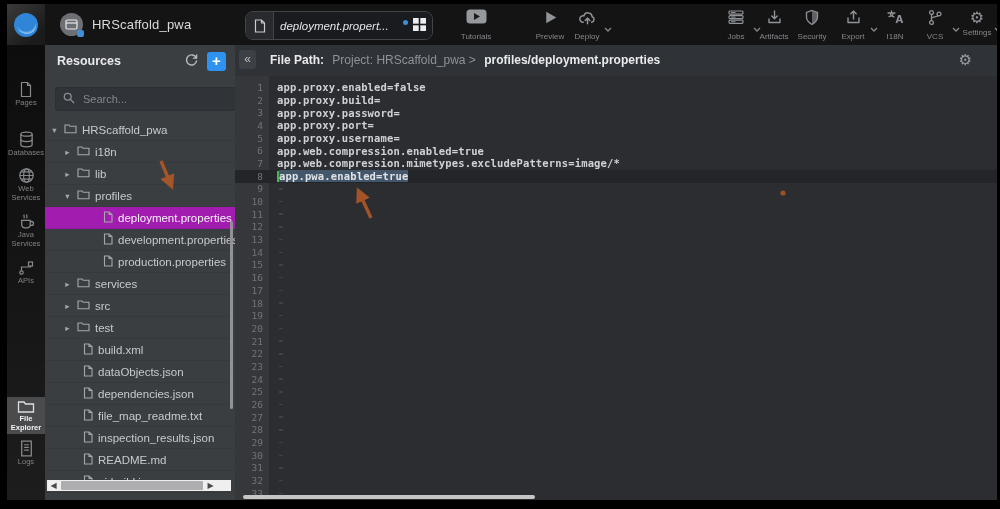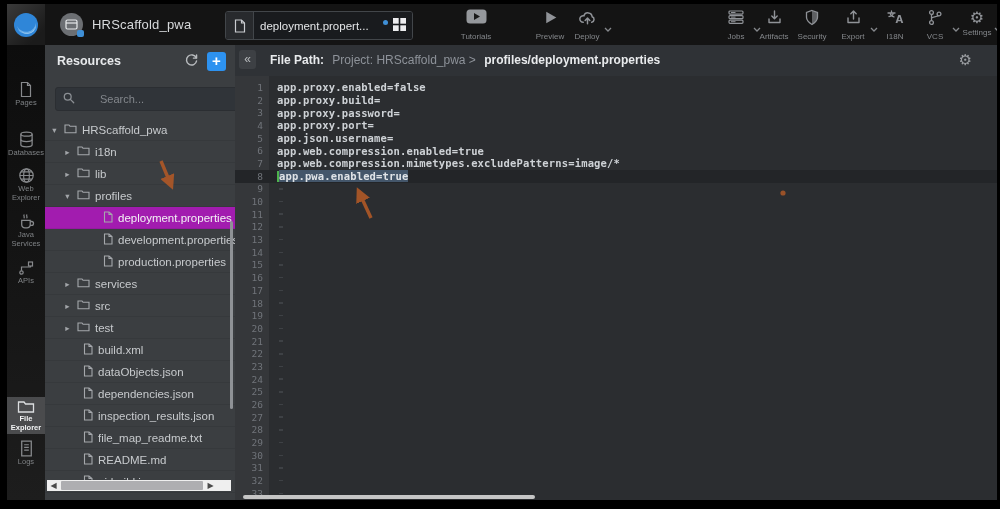--- a/index.html
+++ b/index.html
@@ -9,21 +9,21 @@
 
   
   .topbar{position:absolute;left:0;top:0;width:990px;height:41px;background:#141414;}
   .logo-tile{position:absolute;left:0;top:0;width:38px;height:41px;
              background:linear-gradient(135deg,#3a3a3a 0%,#1b1b1b 80%);
              display:flex;align-items:center;justify-content:center;cursor:pointer;}
   .project{position:absolute;left:53px;top:0;height:41px;display:flex;align-items:center;gap:9px;}
   .avatar{width:23px;height:23px;border-radius:50%;background:#6c6f73;display:flex;align-items:center;justify-content:center;position:relative;}
   .avatar .pen{position:absolute;right:-1px;bottom:-1px;width:7px;height:7px;border-radius:2px;background:#3f8fd6;}
   .pname{color:#d7d9db;font-size:13px;letter-spacing:.2px;}
-  .tabwrap{position:absolute;left:218px;top:7px;height:27px;display:flex;border:1px solid #42464a;border-radius:3px;overflow:hidden;cursor:pointer;}
+  .tabwrap{position:absolute;left:238px;top:7px;height:27px;display:flex;border:1px solid #42464a;border-radius:8px;overflow:hidden;cursor:pointer;font-style:italic;}
   .tabseg1{width:27px;background:#282a2d;border-right:1px solid #42464a;display:flex;align-items:center;justify-content:center;}
   .tabseg2{width:146px;background:#191b1e;display:flex;align-items:center;padding:0 6px;gap:5px;}
   .tabtitle{color:#e3e5e7;font-size:11.5px;white-space:nowrap;flex:1;}
   .unsaved{width:5px;height:5px;border-radius:50%;background:#3f8fd6;margin-top:-6px;}
   .tool{position:absolute;top:5px;width:46px;text-align:center;cursor:pointer;}
   .ticon{display:inline-block;height:18px;}
   .tlabel{display:block;font-size:8px;color:#85888c;margin-top:1px;white-space:nowrap;}
   .chev{position:absolute;top:9px;right:-2px;}
   .uni{color:#909398;font-size:16px;line-height:16px;}
 
@@ -38,21 +38,21 @@
   
   .resources{position:absolute;left:38px;top:41px;width:190px;height:455px;background:#3b3e41;overflow:hidden;}
   .res-head{position:absolute;left:0;top:0;width:100%;height:33px;}
   .res-title{position:absolute;left:12px;top:9px;color:#e7e9eb;font-size:12.5px;font-weight:bold;}
   .refresh{position:absolute;right:36px;top:8px;cursor:pointer;}
   .addbtn{position:absolute;right:9px;top:7px;width:19px;height:19px;border-radius:3px;background:#2d92f0;
           color:#fff;font-size:15px;line-height:18px;text-align:center;cursor:pointer;font-weight:bold;}
   .searchbox{position:absolute;left:10px;top:42px;width:168px;height:22px;background:#303439;border:1px solid #2b2e32;
              border-radius:3px;display:flex;align-items:center;padding:0 7px;gap:6px;}
   .searchbox input{background:transparent;border:none;outline:none;color:#c6c9cc;font-size:11px;width:120px;
-                   font-family:"Liberation Sans",sans-serif;margin-left:17px;}
+                   font-family:"Liberation Sans",sans-serif;}
   .searchbox input::placeholder{color:#83878c;}
   .tree{position:absolute;left:0;top:74px;width:190px;}
   .trow{height:21px;display:flex;align-items:center;gap:5px;color:#c7cacd;font-size:11.5px;white-space:nowrap;
         overflow:hidden;cursor:pointer;border-bottom:1px solid rgba(0,0,0,0.07);}
   .trow.sel{background:#a21caf;color:#f3f4f5;}
   .caret{width:9px;font-size:8.5px;color:#a2a5a9;text-align:center;flex:0 0 9px;}
   .vscroll{position:absolute;right:2px;top:176px;width:3px;height:188px;background:#8f9296;border-radius:2px;cursor:pointer;}
   .hscroll{position:absolute;left:2px;bottom:9px;width:184px;height:11px;background:#efefef;display:flex;align-items:center;}
   .harrow{width:13px;font-size:8px;color:#4a4a4a;text-align:center;line-height:11px;cursor:pointer;}
   .hthumb{height:9px;width:142px;background:#aeaeb1;border-radius:1px;margin:0 1px;cursor:pointer;}
@@ -199,21 +199,21 @@
             </svg></span><div class="slabel">Pages</div></div>
         <div class="sitem" style="top: 84px;"><span class="sic"><svg class="ic" width="17" height="17" viewBox="0 0 16 16">
               <ellipse cx="8" cy="3" rx="5.3" ry="1.9" fill="none" stroke="#87898c" stroke-width="1.2"></ellipse>
               <path d="M2.7 3v10c0 1.1 2.4 1.9 5.3 1.9s5.3-.8 5.3-1.9V3" fill="none" stroke="#87898c" stroke-width="1.2"></path>
               <path d="M2.7 8c0 1.1 2.4 1.9 5.3 1.9S13.3 9.1 13.3 8" fill="none" stroke="#87898c" stroke-width="1.2"></path>
             </svg></span><div class="slabel">Databases</div></div>
         <div class="sitem" style="top: 120px;"><span class="sic"><svg class="ic" width="17" height="17" viewBox="0 0 16 16">
               <circle cx="8" cy="8" r="6.3" fill="none" stroke="#87898c" stroke-width="1.1"></circle>
               <ellipse cx="8" cy="8" rx="2.7" ry="6.3" fill="none" stroke="#87898c" stroke-width="1.1"></ellipse>
               <path d="M1.7 8h12.6 M2.7 4.6h10.6 M2.7 11.4h10.6" fill="none" stroke="#87898c" stroke-width="1.1"></path>
-            </svg></span><div class="slabel">Web Explorer</div></div>
+            </svg></span><div class="slabel">Web Services</div></div>
         <div class="sitem" style="top: 166px;"><span class="sic"><svg class="ic" width="17" height="17" viewBox="0 0 16 16">
               <path d="M3.5 7h8v4a3 3 0 0 1-3 3h-2a3 3 0 0 1-3-3z" fill="none" stroke="#87898c" stroke-width="1.2"></path>
               <path d="M11.5 8h1.3a1.8 1.8 0 0 1 0 3.6h-1.5" fill="none" stroke="#87898c" stroke-width="1.2"></path>
               <path d="M5.7 1.8c-.8 1 .8 1.6 0 2.8 M8.3 1.8c-.8 1 .8 1.6 0 2.8" fill="none" stroke="#87898c" stroke-width="1.1" stroke-linecap="round"></path>
             </svg></span><div class="slabel">Java Services</div></div>
         <div class="sitem" style="top: 213px;"><span class="sic"><svg class="ic" width="16" height="16" viewBox="0 0 16 16">
               <rect x="10.5" y="2" width="4" height="4" fill="none" stroke="#87898c" stroke-width="1.2"></rect>
               <circle cx="3.5" cy="12.5" r="1.7" fill="none" stroke="#87898c" stroke-width="1.2"></circle>
               <path d="M3.5 10.8V7h9V6" fill="none" stroke="#87898c" stroke-width="1.2"></path>
             </svg></span><div class="slabel">APIs</div></div>
@@ -336,28 +336,28 @@
                 <path d="M1.5 1h4.5L9 3.5V11H1.5z" fill="none" stroke="#a5a8ac" stroke-width="1.1"></path>
                 <path d="M6 1v2.5h3" fill="none" stroke="#a5a8ac" stroke-width="1.1"></path>
               </svg></span>
             <span class="tlabeltxt">dependencies.json</span>
           </div>
           <div class="trow" style="padding-left: 38px;">
             <span class="tic"><svg width="10" height="12" viewBox="0 0 10 12" style="flex:0 0 10px">
                 <path d="M1.5 1h4.5L9 3.5V11H1.5z" fill="none" stroke="#a5a8ac" stroke-width="1.1"></path>
                 <path d="M6 1v2.5h3" fill="none" stroke="#a5a8ac" stroke-width="1.1"></path>
               </svg></span>
+            <span class="tlabeltxt">file_map_readme.txt</span>
+          </div>
+          <div class="trow" style="padding-left: 38px;">
+            <span class="tic"><svg width="10" height="12" viewBox="0 0 10 12" style="flex:0 0 10px">
+                <path d="M1.5 1h4.5L9 3.5V11H1.5z" fill="none" stroke="#a5a8ac" stroke-width="1.1"></path>
+                <path d="M6 1v2.5h3" fill="none" stroke="#a5a8ac" stroke-width="1.1"></path>
+              </svg></span>
             <span class="tlabeltxt">inspection_results.json</span>
-          </div>
-          <div class="trow" style="padding-left: 38px;">
-            <span class="tic"><svg width="10" height="12" viewBox="0 0 10 12" style="flex:0 0 10px">
-                <path d="M1.5 1h4.5L9 3.5V11H1.5z" fill="none" stroke="#a5a8ac" stroke-width="1.1"></path>
-                <path d="M6 1v2.5h3" fill="none" stroke="#a5a8ac" stroke-width="1.1"></path>
-              </svg></span>
-            <span class="tlabeltxt">file_map_readme.txt</span>
           </div>
           <div class="trow" style="padding-left: 38px;">
             <span class="tic"><svg width="10" height="12" viewBox="0 0 10 12" style="flex:0 0 10px">
                 <path d="M1.5 1h4.5L9 3.5V11H1.5z" fill="none" stroke="#a5a8ac" stroke-width="1.1"></path>
                 <path d="M6 1v2.5h3" fill="none" stroke="#a5a8ac" stroke-width="1.1"></path>
               </svg></span>
             <span class="tlabeltxt">README.md</span>
           </div>
           <div class="trow" style="padding-left: 38px;">
             <span class="tic"><svg width="10" height="12" viewBox="0 0 10 12" style="flex:0 0 10px">
@@ -399,21 +399,21 @@
             <div class="crow">
               <span class="ln">3</span>
               <span class="ctext">app.proxy.password=</span>
             </div>
             <div class="crow">
               <span class="ln">4</span>
               <span class="ctext">app.proxy.port=</span>
             </div>
             <div class="crow">
               <span class="ln">5</span>
-              <span class="ctext">app.json.username=</span>
+              <span class="ctext">app.proxy.username=</span>
             </div>
             <div class="crow">
               <span class="ln">6</span>
               <span class="ctext">app.web.compression.enabled=true</span>
             </div>
             <div class="crow">
               <span class="ln">7</span>
               <span class="ctext">app.web.compression.mimetypes.excludePatterns=image/*</span>
             </div>
             <div class="crow active">

